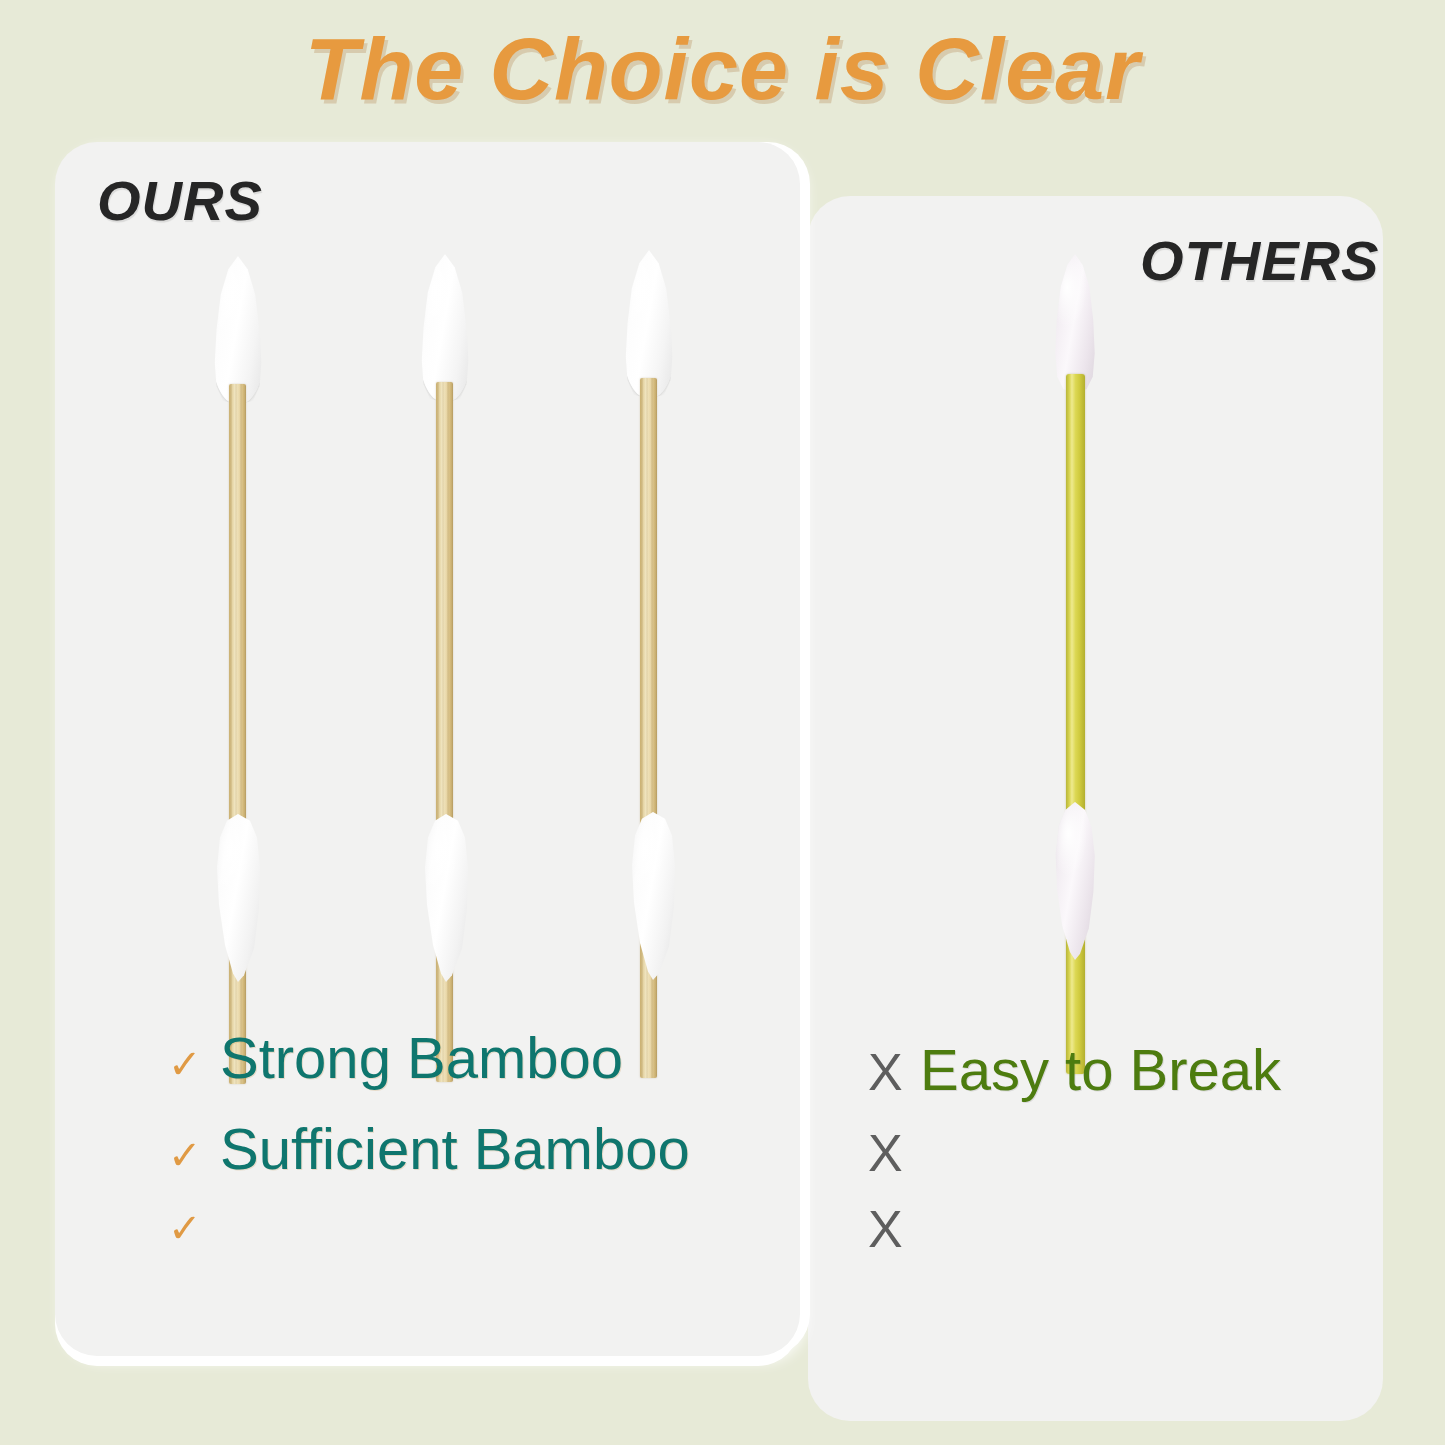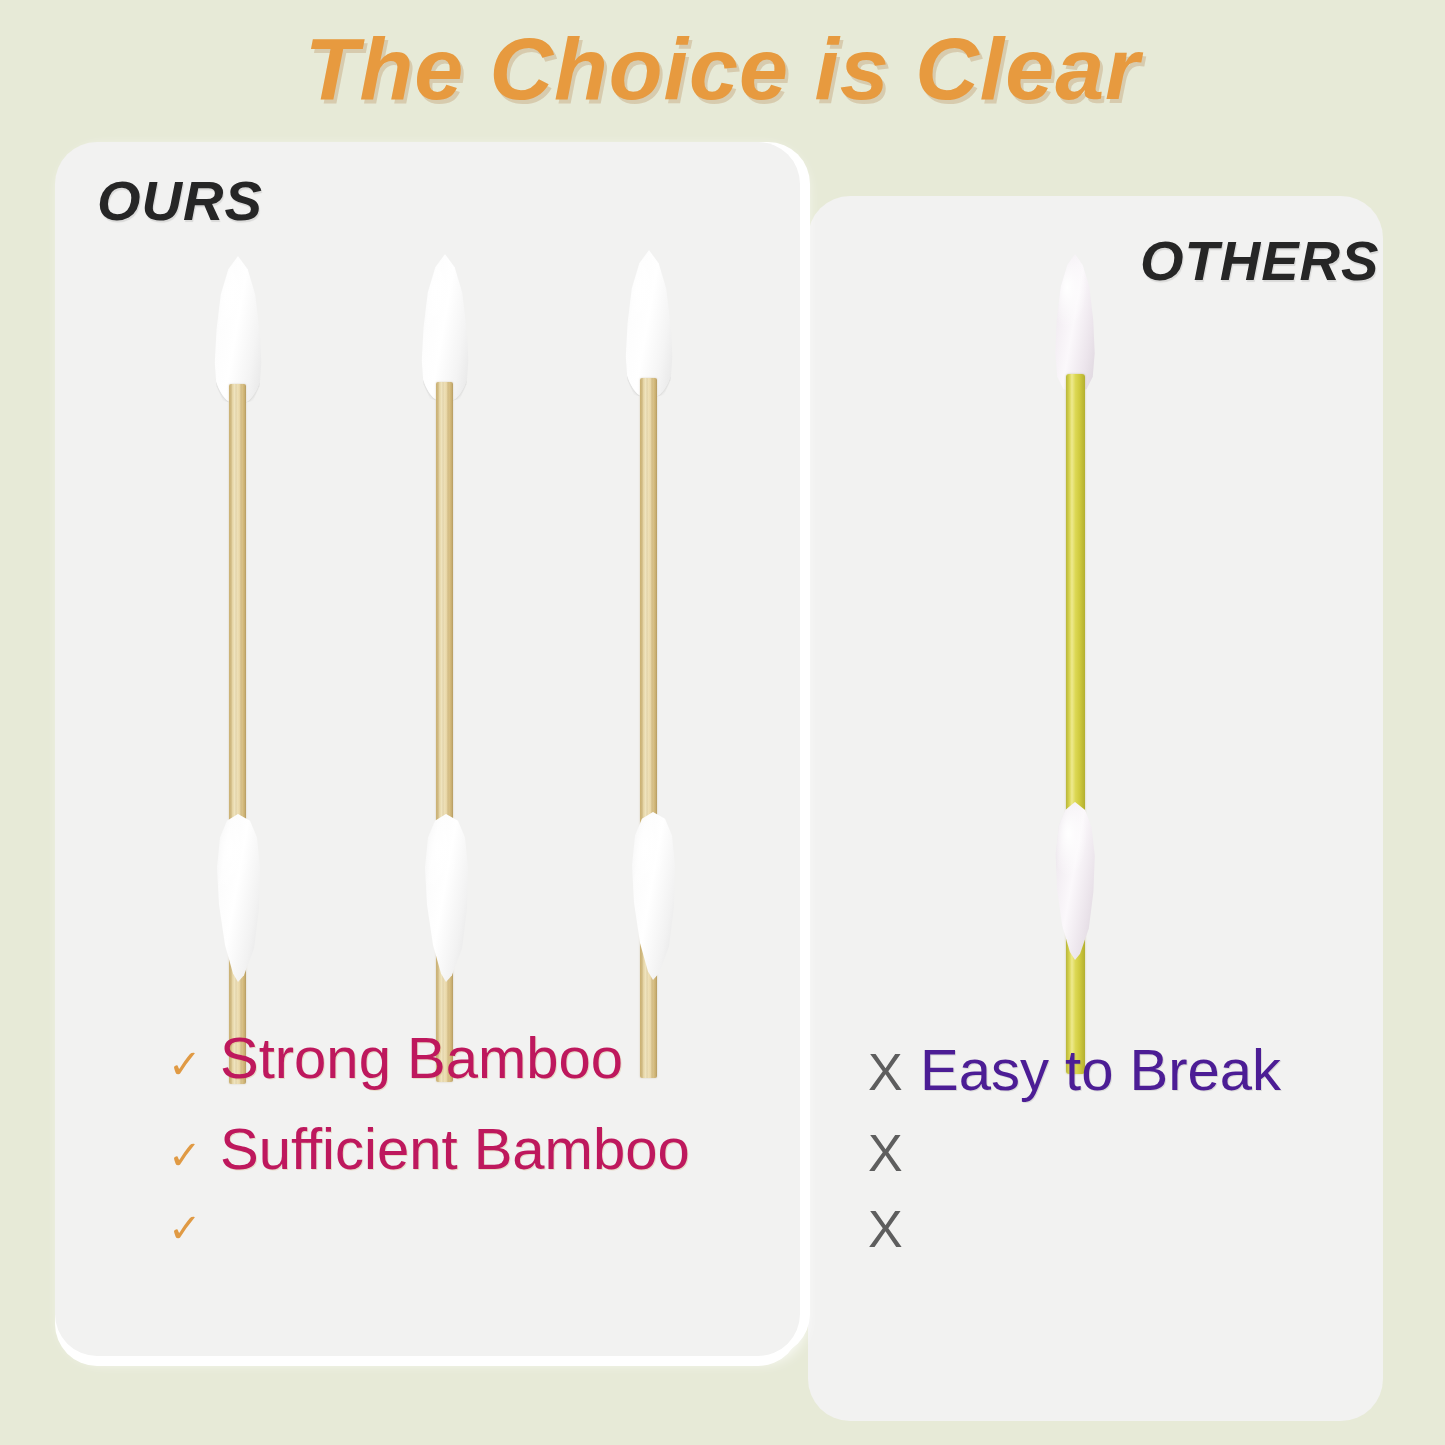--- a/index.html
+++ b/index.html
@@ -178,25 +178,25 @@
   .mark-check { color: #e09a44; font-size: 40px; }
   .mark-cross { color: #5e5e5e; font-size: 52px; font-weight: normal; }
 
   .feature-text {
     font-family: "Liberation Sans", sans-serif;
     font-size: 58px;
     line-height: 1.12;
     letter-spacing: 0px;
   }
   .text-ours {
-    color: #be185d;
+    color: #0f766e;
     text-shadow: 1px 1px 0 rgba(200,150,85,0.25);
   }
   .text-others {
-    color: #4c1d95;
+    color: #4d7c0f;
     text-shadow: 1px 1px 0 rgba(110,110,110,0.18);
   }
 </style>
 </head>
 <body>
 
 <div class="title">The Choice is Clear</div>
 
 <div class="card card-others"></div>
 

